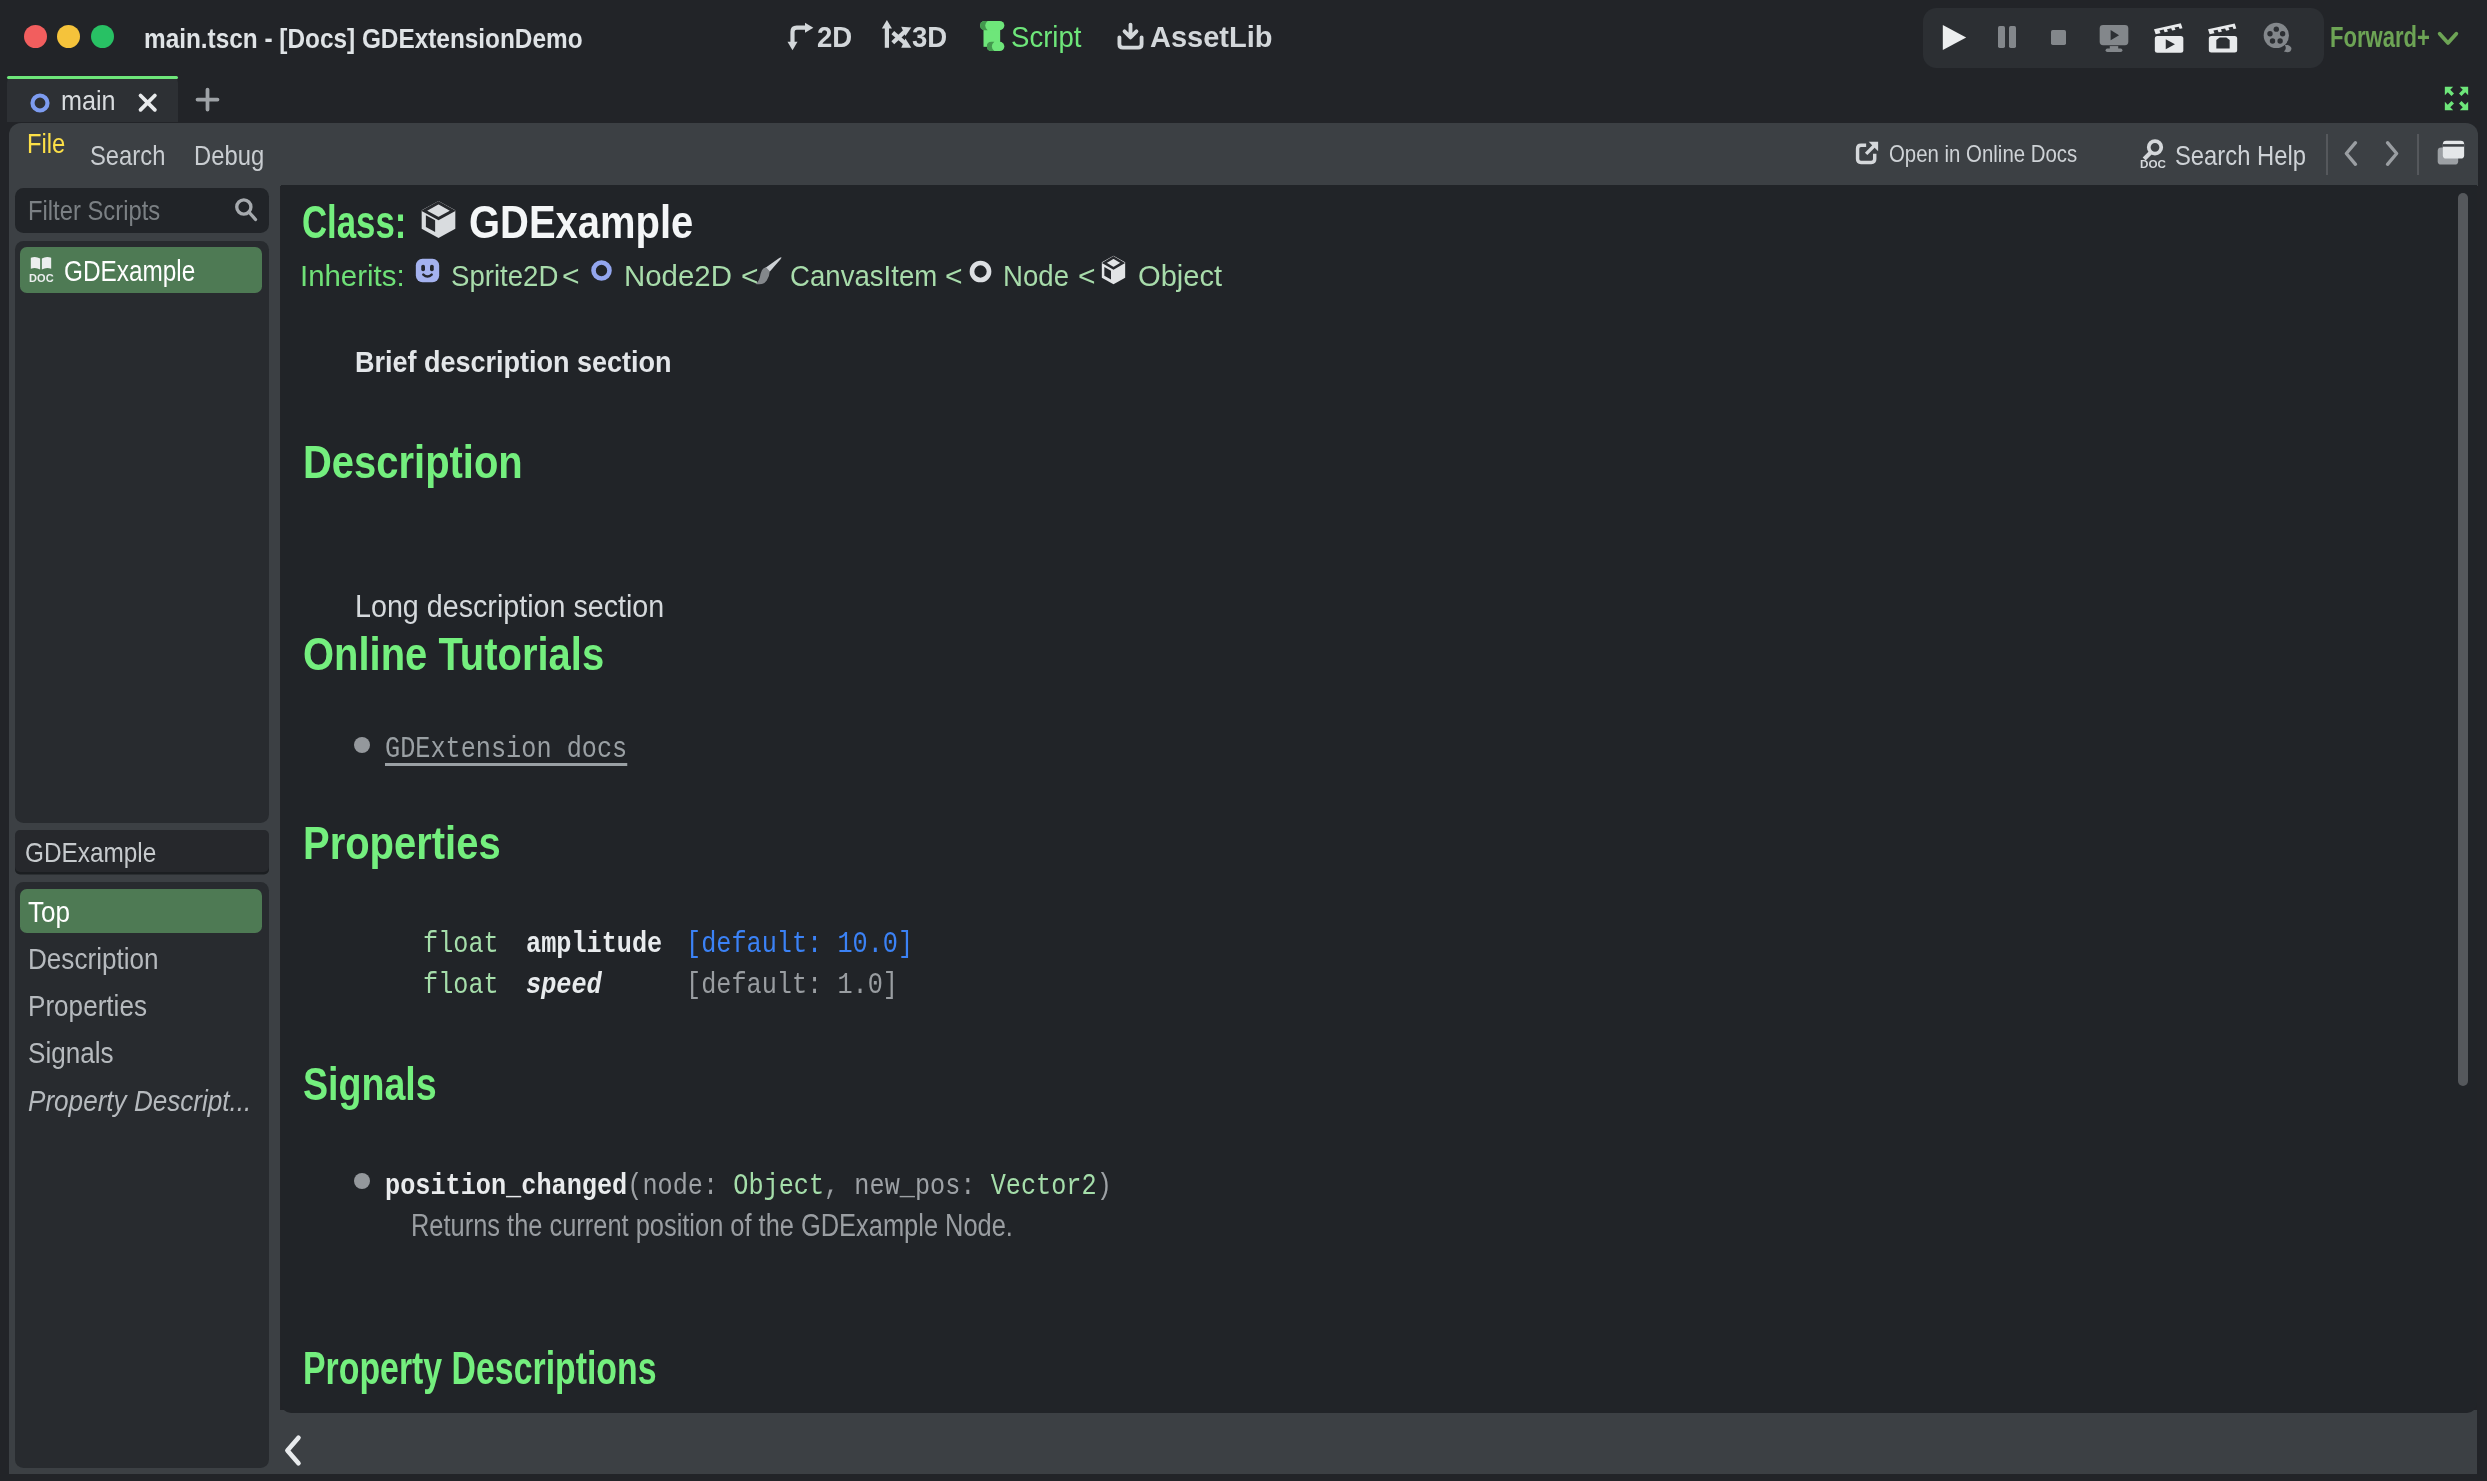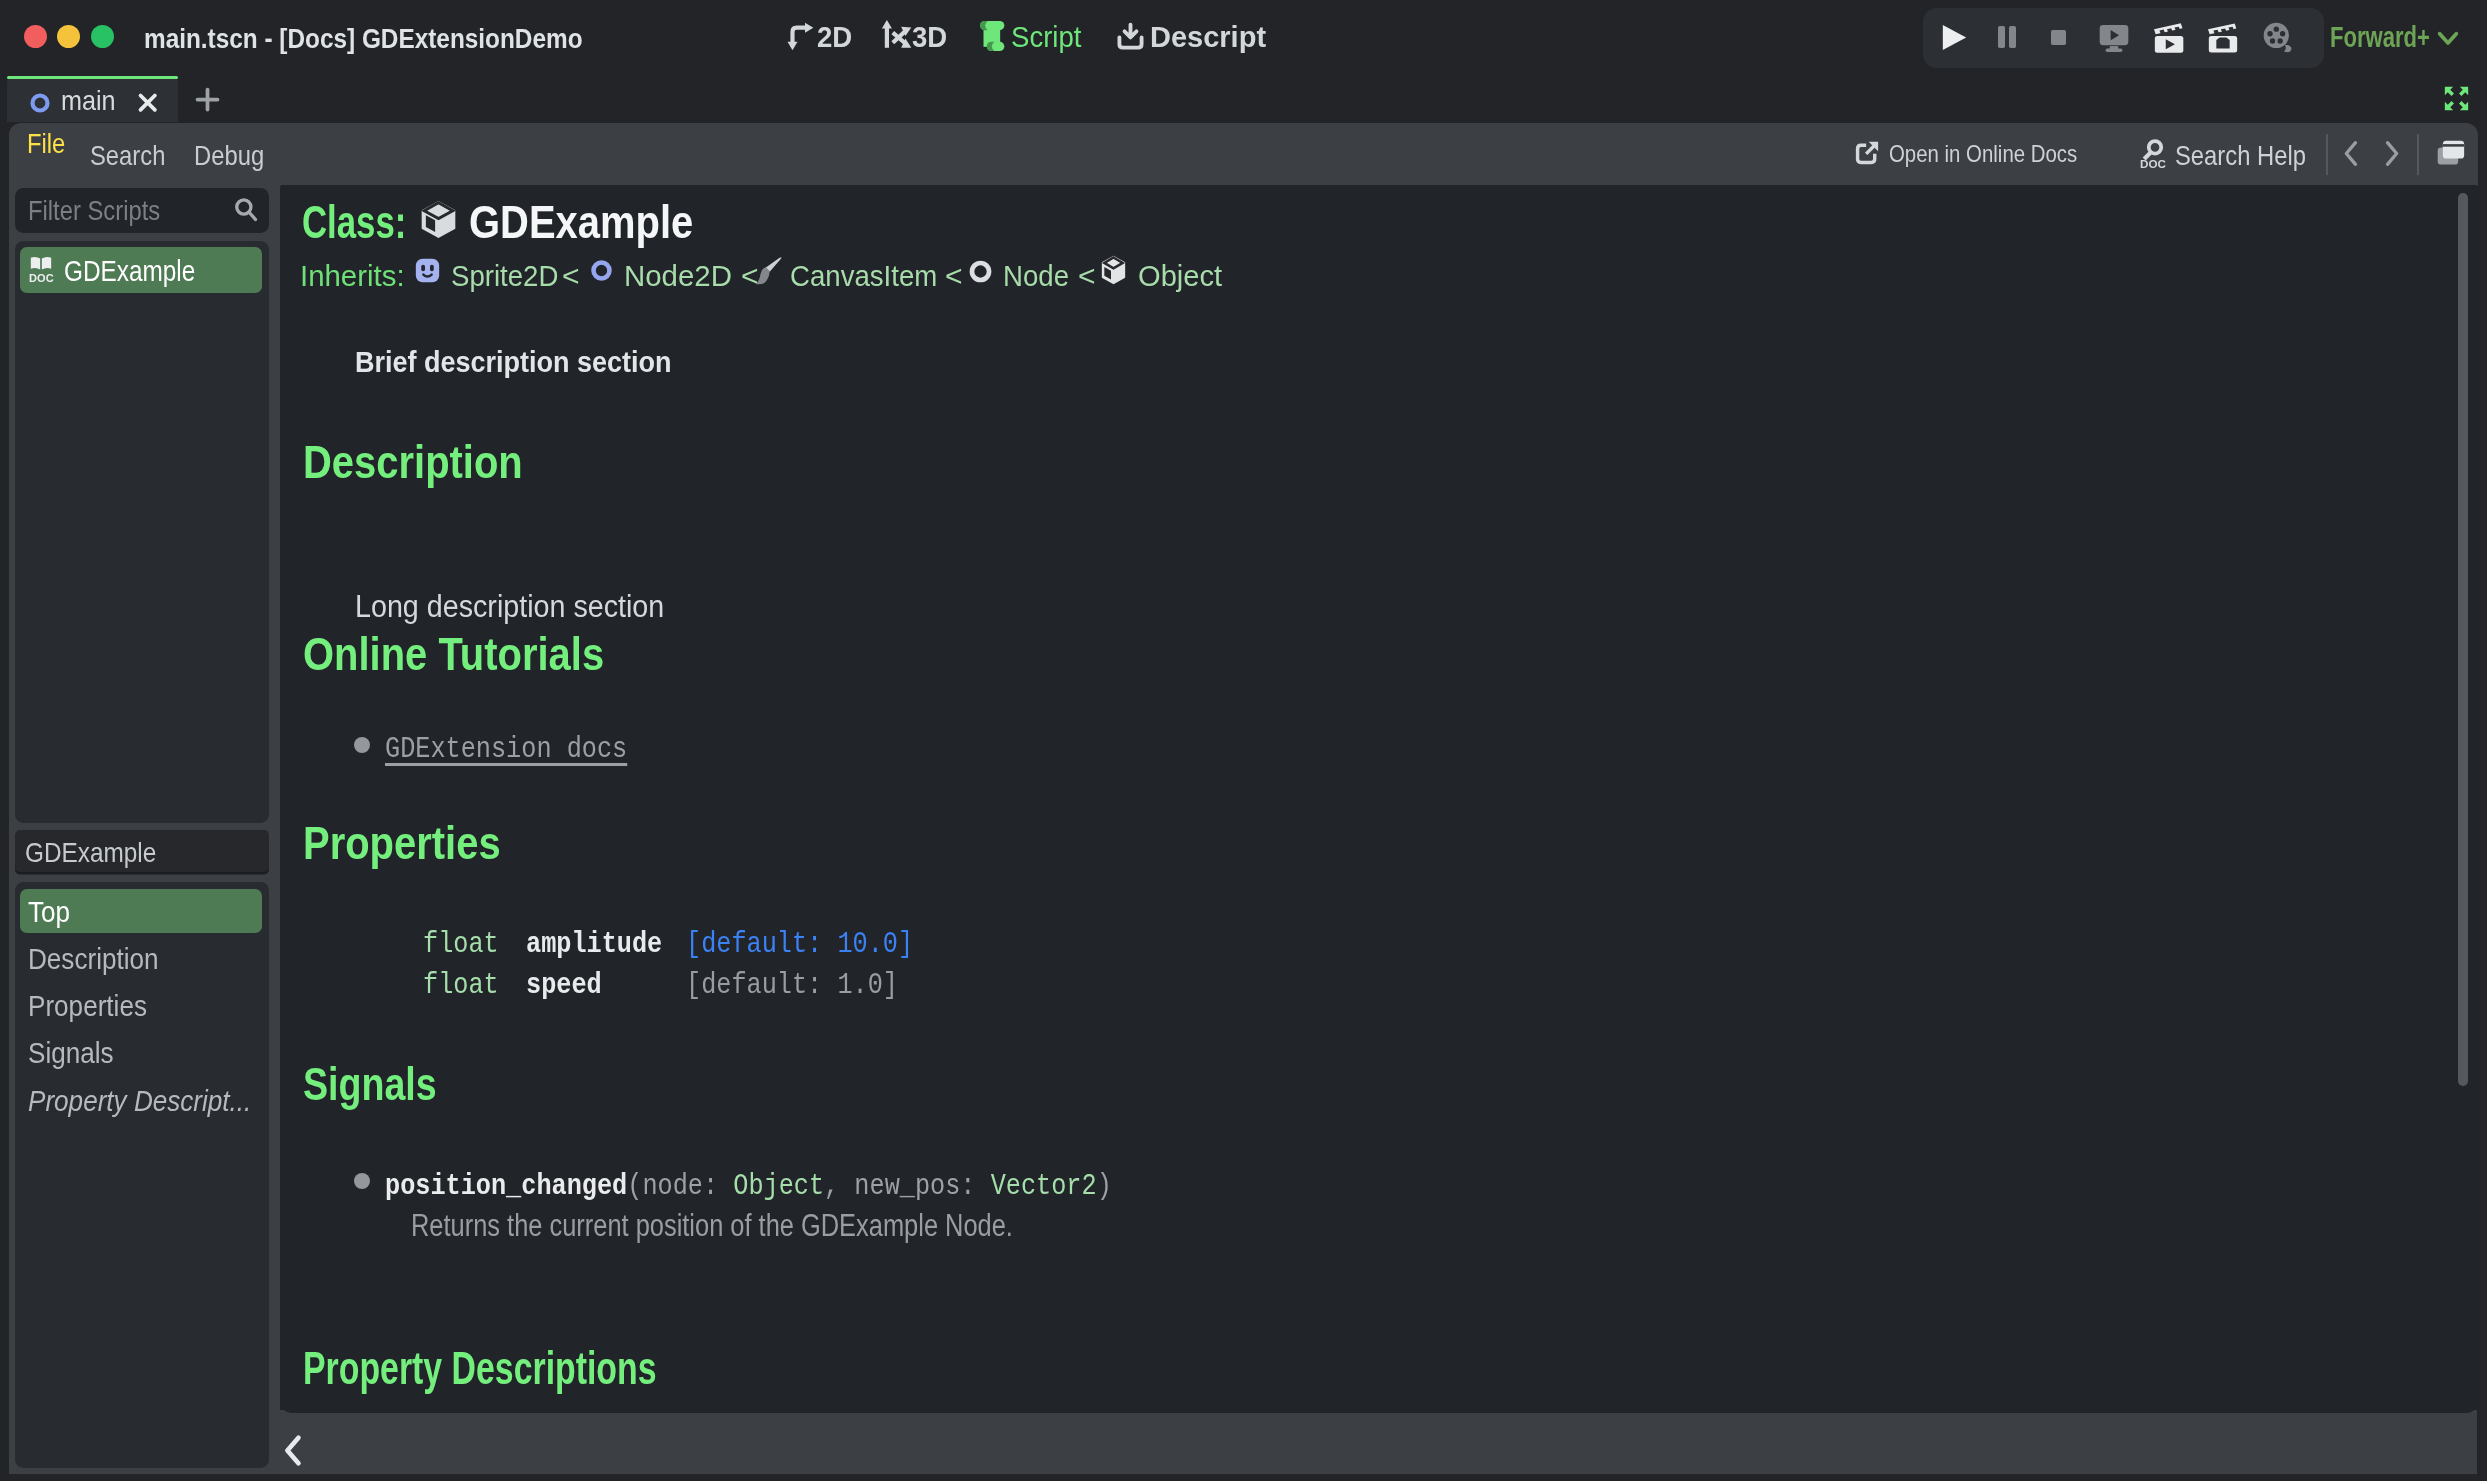--- a/index.html
+++ b/index.html
@@ -48,21 +48,21 @@
   <path d="M10.5 2 Q5 2 5 7.5 Q5 13 10.5 13 L14 13 Q11 10.5 11 7.5 Q11 4.5 14 2 Z" fill="#43984e"></path>
   <rect x="13" y="27" width="21" height="11" rx="5.5" fill="#6ee67a"></rect>
   <path d="M18.5 27 Q13 27 13 32.5 Q13 38 18.5 38 L22 38 Q19 35.5 19 32.5 Q19 29.5 22 27 Z" fill="#43984e"></path>
 </svg>
 <div class="t" style="left:1011px;top:21px;font-size:29px;font-weight:normal;color:#6ee67a;"><span class="sx95">Script</span></div>
 
 <svg style="left:1116px;top:22px;" width="29" height="29" viewBox="0 0 34 34">
   <path d="M17 3 V18 M17 18 L10 11 M17 18 L24 11" stroke="#d3d7da" stroke-width="4.5" fill="none" stroke-linecap="round" stroke-linejoin="round"></path>
   <path d="M4 18 V26 Q4 30 8 30 H26 Q30 30 30 26 V18" stroke="#d3d7da" stroke-width="4.5" fill="none" stroke-linecap="round"></path>
 </svg>
-<div class="t" style="left:1150px;top:21px;font-size:29px;font-weight:bold;color:#d3d7da;">Descript</div>
+<div class="t" style="left:1150px;top:21px;font-size:29px;font-weight:bold;color:#d3d7da;">AssetLib</div>
 
 <div class="abs" style="left:1923px;top:7.6px;width:401px;height:60px;background:#2c2f33;border-radius:13.5px;"></div>
 <svg style="left:1942px;top:24px;" width="25" height="27" viewBox="0 0 30 32">
     <path d="M1 1 L29 16 L1 31 Z" fill="#eceeef"></path>
   </svg>
 <div class="abs" style="left:1998px;top:26px;width:6.8px;height:22px;background:#83878b;border-radius:1.7px;"></div>
 <div class="abs" style="left:2009px;top:26px;width:6.8px;height:22px;background:#83878b;border-radius:1.7px;"></div>
 <div class="abs" style="left:2051px;top:30px;width:15px;height:15px;background:#83878b;border-radius:1.7px;"></div>
 
 <svg style="left:2098px;top:24.5px;" width="32" height="27" viewBox="0 0 38 32">
@@ -231,21 +231,21 @@
 <div class="t" style="left:303px;top:626px;font-size:47px;font-weight:bold;color:#74ef7e;"><span class="sx">Online Tutorials</span></div>
 
 <div class="abs" style="left:354px;top:737px;width:16px;height:16px;border-radius:50%;background:#94989c;"></div>
 <div class="t mono" style="left:385px;top:733px;font-size:29px;color:#9aa0a4;text-align:right;"><span class="sxm" style="text-decoration:underline;text-underline-offset:6px;text-decoration-thickness:2.5px;">GDExtension docs</span></div>
 
 <div class="t" style="left:303px;top:815px;font-size:47px;font-weight:bold;color:#74ef7e;"><span class="sx">Properties</span></div>
 <div class="t mono" style="left:423px;top:928px;font-size:29px;color:#a5deaa;"><span class="sxm">float</span></div>
 <div class="t mono" style="left:526px;top:928px;font-size:29px;font-weight:bold;color:#e8ebed;"><span class="sxm">amplitude</span></div>
 <div class="t mono" style="left:686px;top:928px;font-size:29px;color:#3b82f6;"><span class="sxm">[default: 10.0]</span></div>
 <div class="t mono" style="left:423px;top:969px;font-size:29px;color:#a5deaa;"><span class="sxm">float</span></div>
-<div class="t mono" style="left:526px;top:969px;font-size:29px;font-weight:bold;color:#e8ebed;"><span class="sxm">speed</span></div>
+<div class="t mono" style="left:526px;top:969px;font-size:29px;font-weight:bold;color:#e8ebed;font-style:italic;"><span class="sxm">speed</span></div>
 <div class="t mono" style="left:686px;top:969px;font-size:29px;color:#999da1;"><span class="sxm">[default: 1.0]</span></div>
 
 <div class="t" style="left:303px;top:1056px;font-size:47px;font-weight:bold;color:#74ef7e;"><span class="sx" style="transform:scaleX(0.8);">Signals</span></div>
 <div class="abs" style="left:354px;top:1173px;width:16px;height:16px;border-radius:50%;background:#94989c;"></div>
 <div class="t mono" style="left:385px;top:1170px;font-size:29px;"><span class="sxm"><span style="font-weight:bold;color:#e9ebed;">position_changed</span><span style="color:#9da1a5;">(node: </span><span style="color:#a5deaa;">Object</span><span style="color:#9da1a5;">, new_pos: </span><span style="color:#a5deaa;">Vector2</span><span style="color:#9da1a5;">)</span></span></div>
 <div class="t" style="left:411px;top:1208px;font-size:31px;color:#9a9ea2;"><span class="sx9" style="transform:scaleX(0.82);">Returns the current position of the GDExample Node.</span></div>
 
 <div class="t" style="left:303px;top:1340px;font-size:47px;font-weight:bold;color:#74ef7e;"><span class="sx" style="transform:scaleX(0.72);">Property Descriptions</span></div>
 
 <svg style="left:284px;top:1436px;" width="17" height="29" viewBox="0 0 20 34">

